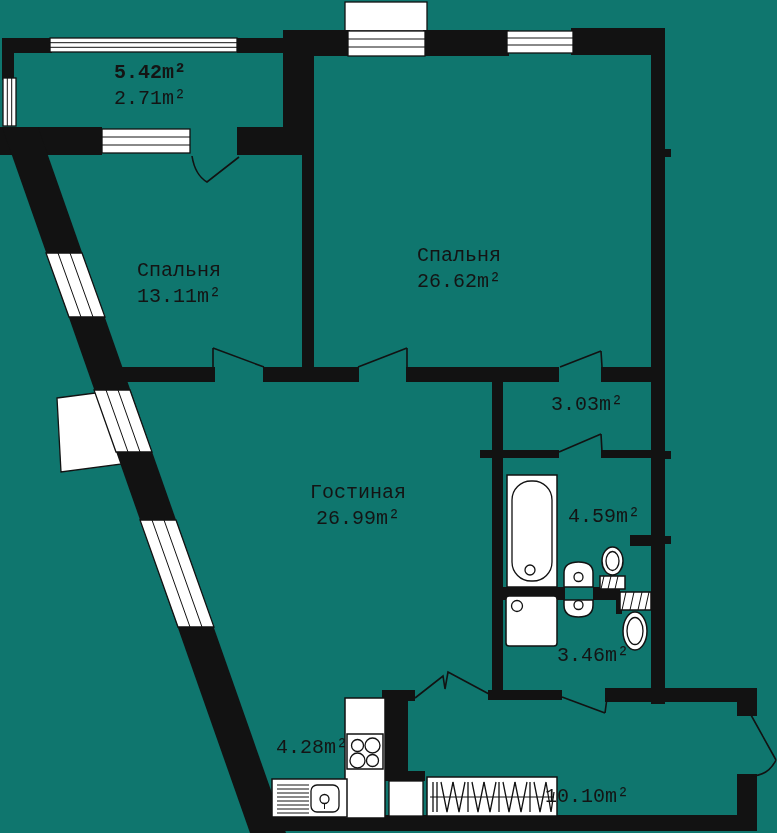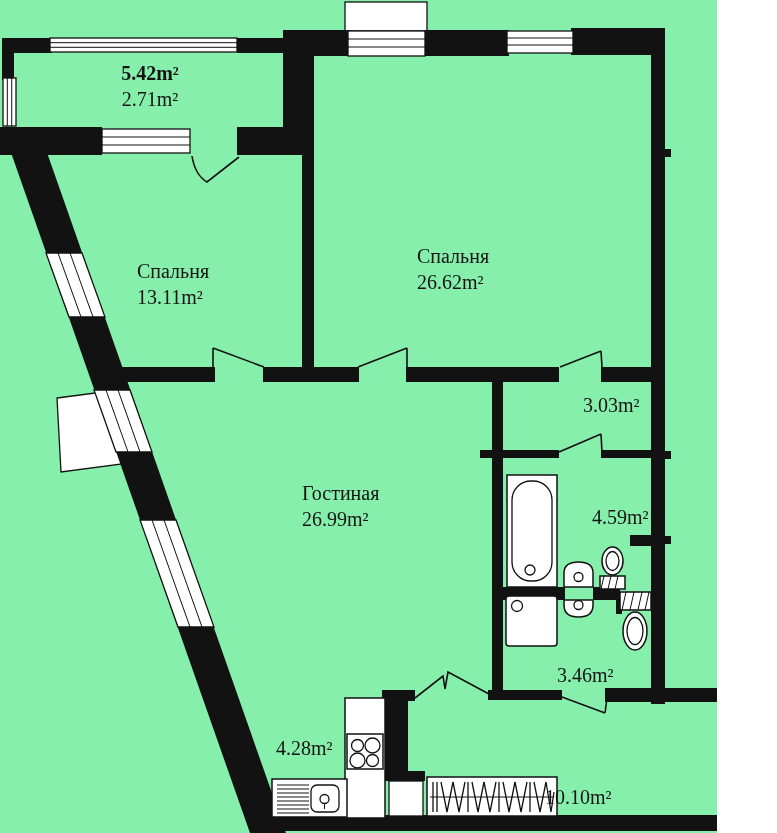--- a/index.html
+++ b/index.html
@@ -1,18 +1,18 @@
 <!DOCTYPE html>
 <html style="--wall: #121212; --floor: #ffffff; --text: #141414;"><head>
 <meta charset="utf-8">
 <style>
   html,body{margin:0;padding:0;background:#fff;}
   .plan{
-    position:relative;width:717px;height:833px;background:#86efac;overflow:hidden;
-    font-family:Liberation Serif, serif;
+    position:relative;width:777px;height:833px;background:#0f766e;overflow:hidden;
+    font-family:Liberation Mono, monospace;
   }
   .plan svg{position:absolute;left:0;top:0;}
   
   .wl{fill:var(--wall,#111);}
   .wb{fill:#fff;stroke:var(--wall,#111);stroke-width:1.3;}
   .tl{stroke:var(--wall,#111);stroke-width:1;fill:none;}
   .dr{stroke:var(--wall,#111);stroke-width:1.6;fill:none;}
   .fx{fill:#fff;stroke:var(--wall,#111);stroke-width:1.5;}
   .fx2{fill:none;stroke:var(--wall,#111);stroke-width:1.3;}
   
@@ -185,34 +185,34 @@
   <div class="lbl" style="left:137px;top:258px;">
     <div>Спальня</div>
     <div>13.11m²</div>
   </div>
 
   <div class="lbl" style="left:417px;top:243px;">
     <div>Спальня</div>
     <div>26.62m²</div>
   </div>
 
-  <div class="lbl" style="left:302px;top:480px;">
+  <div class="lbl" style="left:310px;top:480px;text-align:center;">
     <div>Гостиная</div>
     <div>26.99m²</div>
   </div>
 
-  <div class="lbl" style="left:583px;top:392px;">
+  <div class="lbl" style="left:551px;top:392px;">
     <span>3.03m²</span>
   </div>
 
-  <div class="lbl" style="left:568px;top:504px;margin-left:24px;">
+  <div class="lbl" style="left:568px;top:504px;">
     <span>4.59m²</span>
   </div>
 
-  <div class="lbl" style="left:557px;top:662px;">
+  <div class="lbl" style="left:557px;top:643px;">
     <span>3.46m²</span>
   </div>
 
   <div class="lbl" style="left:276px;top:735px;">
     <span>4.28m²</span>
   </div>
 
   <div class="lbl" style="left:545px;top:784px;">
     <span>10.10m²</span>
   </div>

